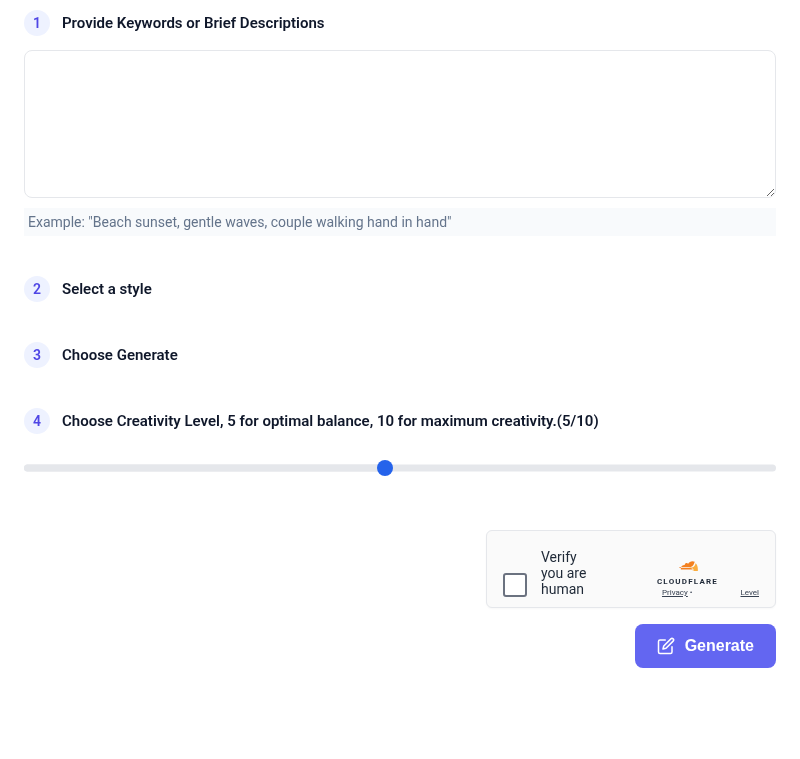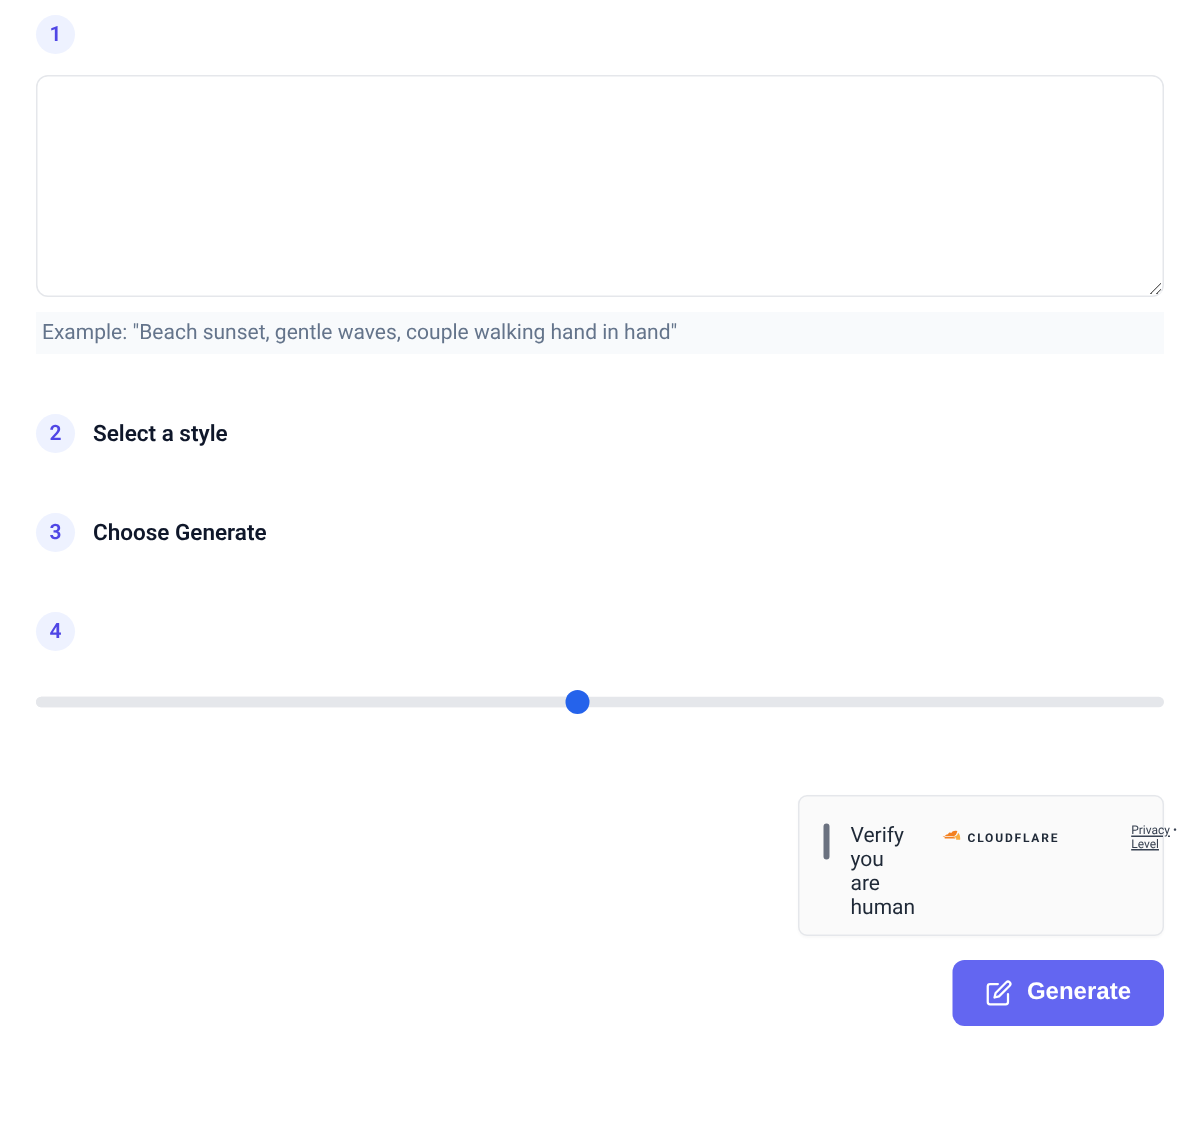--- a/index.html
+++ b/index.html
@@ -179,40 +179,41 @@
     .captcha-row {
       display: flex;
       justify-content: flex-end;
       margin-top: 54px;
     }
     .captcha-box {
       border: 1px solid #e5e7eb;
       border-radius: 6px;
       padding: 18px 16px 10px 16px;
       display: flex;
-      align-items: flex-start;
+      align-items: flex-end;
       gap: 14px;
       background: #fafafa;
-      width: 244px;
+      width: 290px;
       box-shadow: 0 1px 2px rgba(0,0,0,0.03);
     }
     .captcha-check {
       width: 24px;
       height: 24px;
       border: 2px solid #6b7280;
       border-radius: 3px;
       background: #fff;
     }
     .captcha-label {
       font-size: 14px;
       color: #1f2937;
       flex: 1;
     }
     .cloudflare-brand {
       display: flex;
+      flex-direction: column;
       align-items: center;
       gap: 2px;
     }
     .cf-logo {
       width: 32px;
       height: 14px;
     }
     .cf-text {
       font-size: 8px;
       font-weight: 700;
@@ -245,20 +246,21 @@
     .generate-btn svg {
       width: 18px;
       height: 18px;
     }
   </style>
 </head>
 <body>
 
 <div class="step-header">
   <div class="step-number">1</div>
+  <div class="step-label">Provide Keywords or Brief Descriptions</div>
 </div>
 <div class="textarea-wrap">
   <textarea style=""></textarea>
 </div>
 <div class="example-text">Example:  "Beach sunset, gentle waves, couple walking hand in hand"</div>
 
 <div class="section-gap">
   <div class="step-header">
     <div class="step-number">2</div>
     <div class="step-label">Select a style</div>
@@ -268,20 +270,21 @@
 <div class="section-gap">
   <div class="step-header">
     <div class="step-number">3</div>
     <div class="step-label">Choose Generate</div>
   </div>
 </div>
 
 <div class="section-gap">
   <div class="step-header">
     <div class="step-number">4</div>
+    <div class="step-label">Choose Creativity Level, 5 for optimal balance, 10 for maximum creativity.(5/10)</div>
   </div>
   <div class="slider-wrap">
     <div class="slider-track"></div>
     <div class="slider-track-fill"></div>
     <div class="slider-handle"></div>
   </div>
 </div>
 
 <div class="captcha-row">
   <div class="captcha-box">

